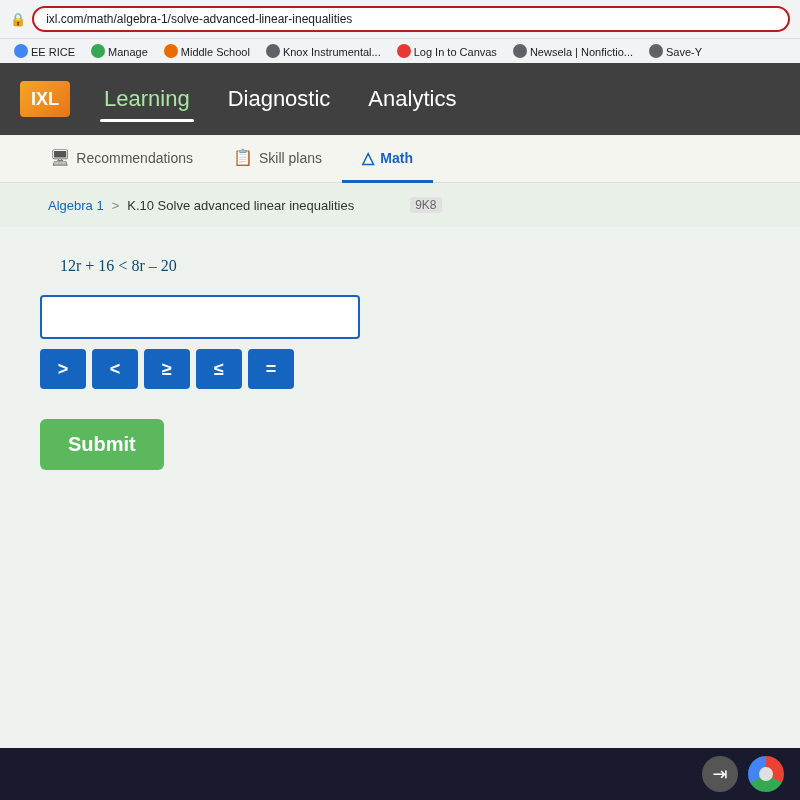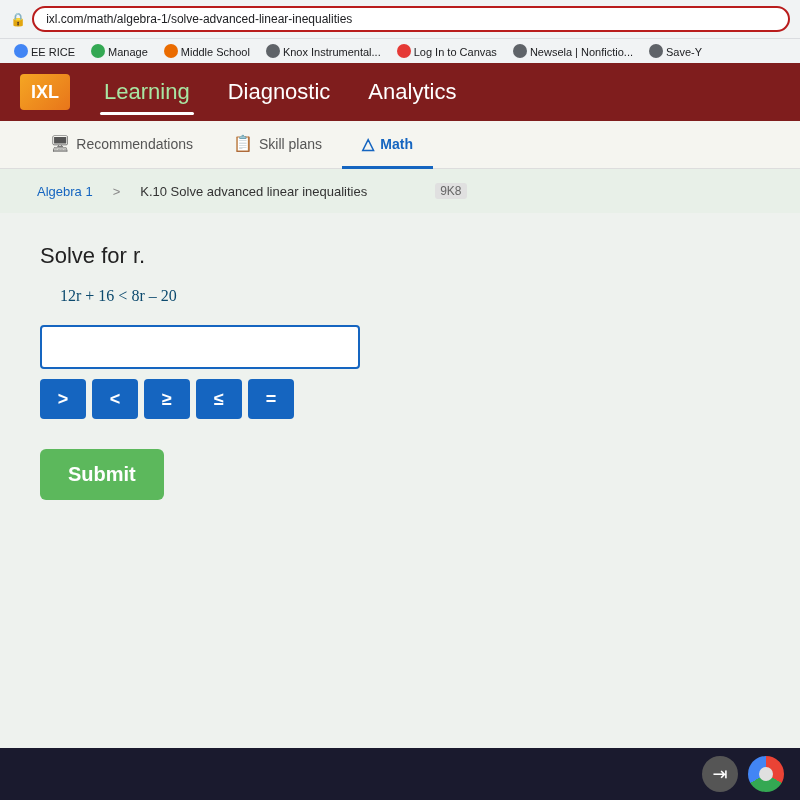--- a/index.html
+++ b/index.html
@@ -72,25 +72,25 @@
       flex: 1;
       background: #e8f0e8;
       display: flex;
       flex-direction: column;
       position: relative;
       overflow: hidden;
     }
 
     
     .ixl-nav {
-      background: #7f1d1d;
+      background: #404040;
       display: flex;
       align-items: center;
       padding: 0 20px;
-      height: 58px;
+      height: 72px;
       gap: 30px;
     }
 
     .ixl-logo {
       width: 50px;
       height: 36px;
       background: linear-gradient(135deg, #f5a623, #e8751a);
       border-radius: 4px;
       display: flex;
       align-items: center;
@@ -153,26 +153,26 @@
       border-bottom: 3px solid #1565c0;
       font-weight: 600;
     }
 
     .sub-nav-tab .tab-icon {
       font-size: 16px;
     }
 
     
     .breadcrumb {
-      padding: 14px 37px;
+      padding: 14px 48px;
       font-size: 13px;
       color: #555;
       display: flex;
       align-items: center;
-      gap: 20px;
+      gap: 8px;
     }
 
     .breadcrumb-link {
       color: #1565c0;
       cursor: pointer;
     }
 
     .breadcrumb-chevron {
       color: #888;
     }
@@ -378,21 +378,20 @@
   </div>
 
   <div class="breadcrumb">
     <span class="breadcrumb-link">Algebra 1</span>
     <span class="breadcrumb-chevron">&gt;</span>
     <span class="breadcrumb-current">K.10 Solve advanced linear inequalities</span>
     <span class="breadcrumb-badge">9K8</span>
   </div>
 
   <div class="main-content">
-    <div class="problem-title">Solve for r.</div>
     <div class="equation">12r + 16 &lt; 8r – 20</div>
 
     <div class="answer-area">
       <input class="answer-input" type="text" placeholder="" style="">
 
       <div class="symbol-buttons">
         <button class="symbol-btn">&gt;</button>
         <button class="symbol-btn">&lt;</button>
         <button class="symbol-btn">≥</button>
         <button class="symbol-btn">≤</button>

